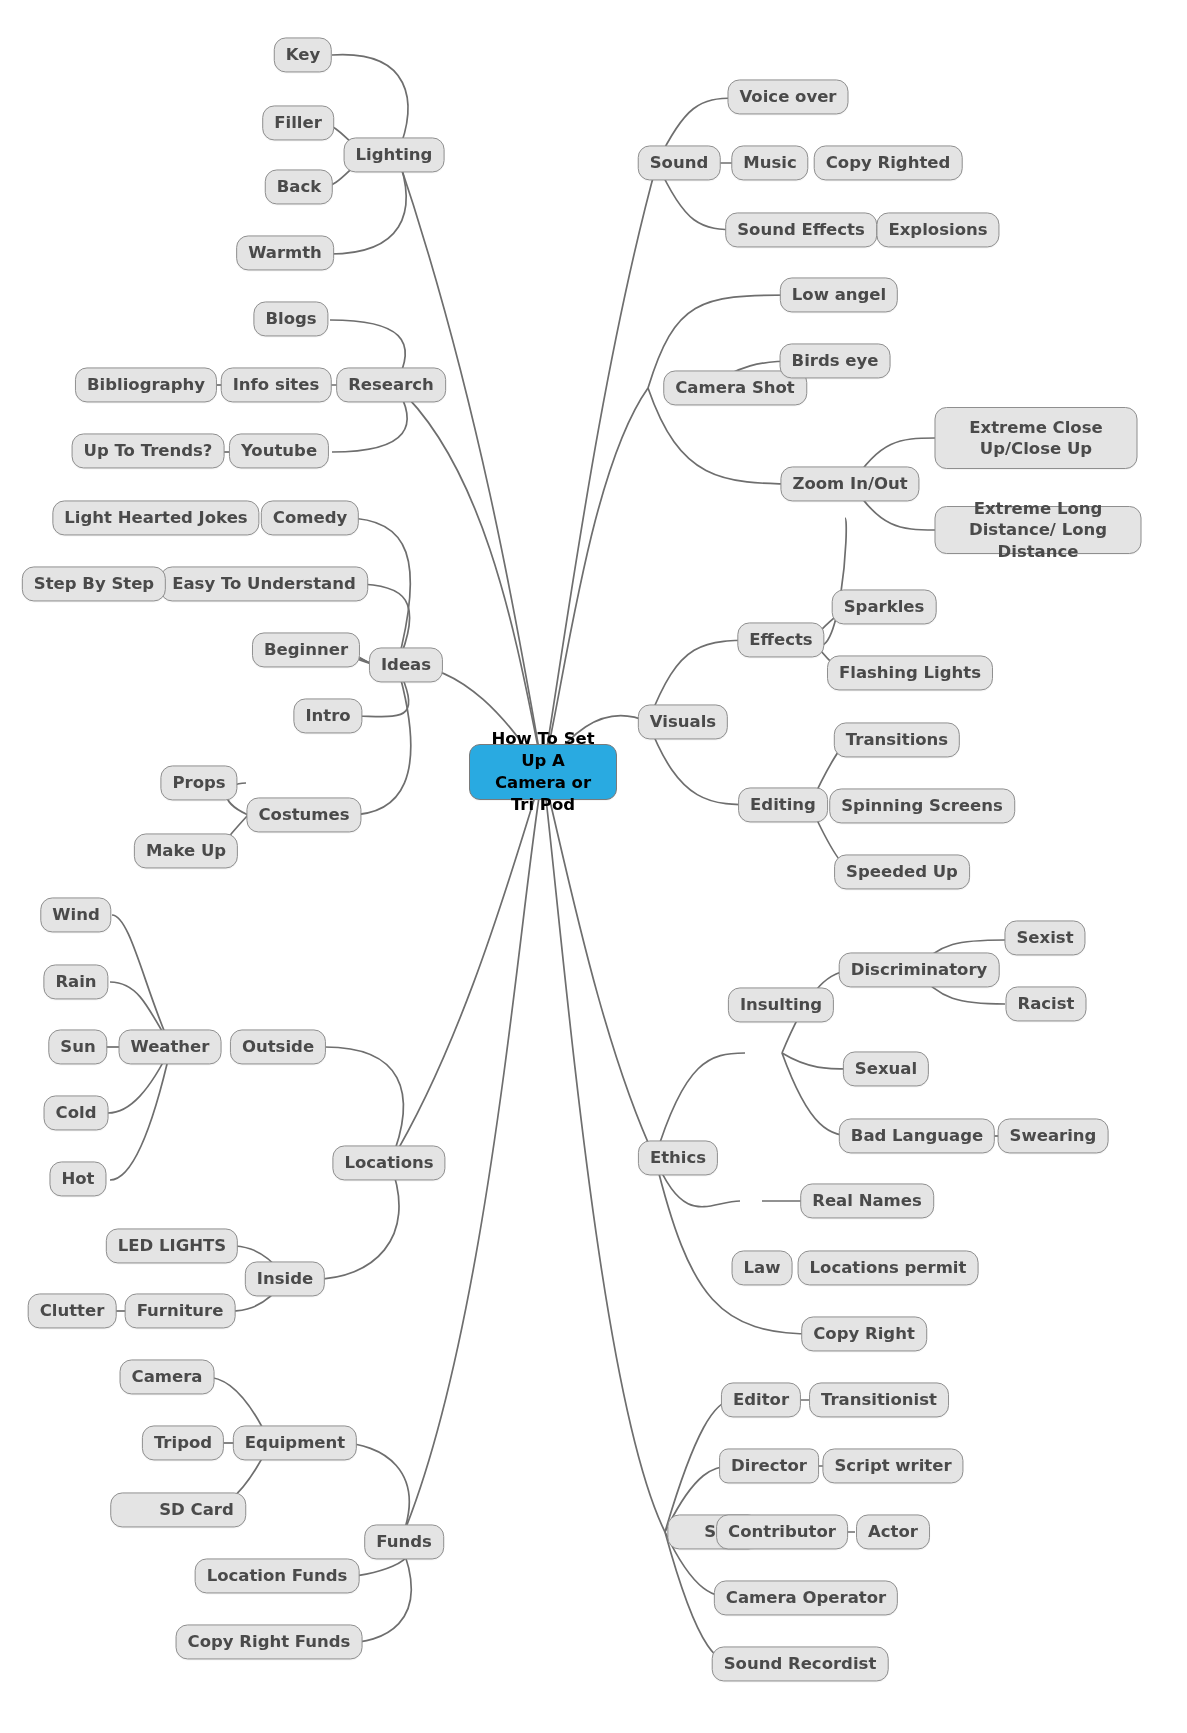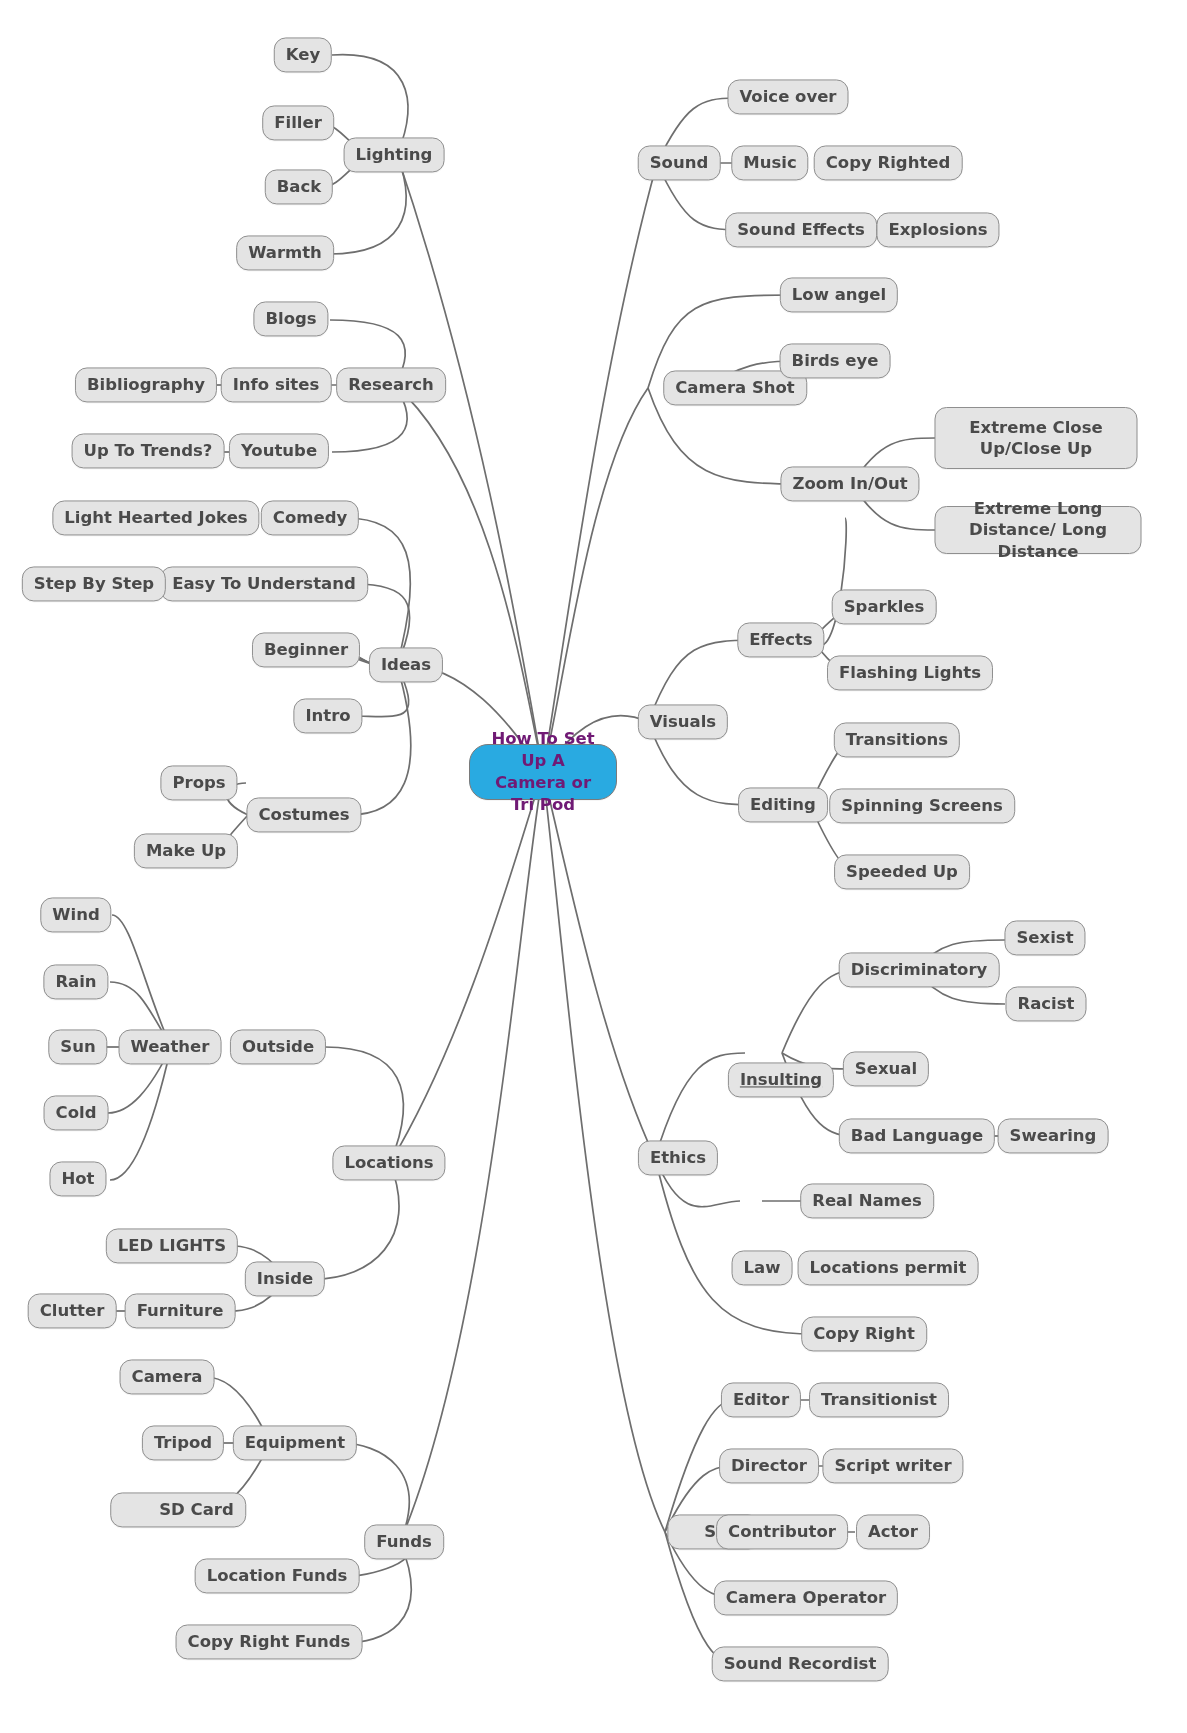--- a/index.html
+++ b/index.html
@@ -22,24 +22,24 @@
     text-align:center;
     padding:6px 11px;
     white-space:nowrap;
     transform:translate(-50%,-50%);
     box-shadow:0 1px 0 rgba(0,0,0,0.04);
   }
   .node.wrap{white-space:normal;}
   .node.root{
     background:#29aae1;
     border:1.6px solid #7a7a7a;
-    color:#701a75;
+    color:#000000;
     font-size:16.5px;
     white-space:normal;
-    border-radius:19px;
+    border-radius:11px;
     width:148px;
     height:56px;
     line-height:1.32;
   }
 </style>
 </head>
 <body>
 
 <div id="stage">
 
@@ -331,21 +331,21 @@
   <div class="node" style="left:922px;top:806px;">
       <span>Spinning Screens</span>
     </div>
   <div class="node" style="left:902px;top:872px;">
       <span>Speeded Up</span>
     </div>
 
   <div class="node" style="left:678px;top:1158px;">
       <span>Ethics</span>
     </div>
-  <div class="node" style="left:781px;top:1080px;text-decoration:underline;">
+  <div class="node" style="left:781px;top:1005px;">
       <span>Insulting</span>
     </div>
   <div class="node" style="left:919px;top:970px;">
       <span>Discriminatory</span>
     </div>
   <div class="node" style="left:1045px;top:938px;">
       <span>Sexist</span>
     </div>
   <div class="node" style="left:1046px;top:1004px;">
       <span>Racist</span>
@@ -374,21 +374,21 @@
 
   <div class="node" style="left:714px;top:1532px;padding-left:36px;">
       <span>Staff</span>
     </div>
   <div class="node" style="left:761px;top:1400px;">
       <span>Editor</span>
     </div>
   <div class="node" style="left:879px;top:1400px;">
       <span>Transitionist</span>
     </div>
-  <div class="node" style="left:769px;top:1466px;">
+  <div class="node" style="left:769px;top:1466px;border-radius:9px;">
       <span>Director</span>
     </div>
   <div class="node" style="left:893px;top:1466px;">
       <span>Script writer</span>
     </div>
   <div class="node" style="left:782px;top:1532px;">
       <span>Contributor</span>
     </div>
   <div class="node" style="left:893px;top:1532px;">
       <span>Actor</span>

